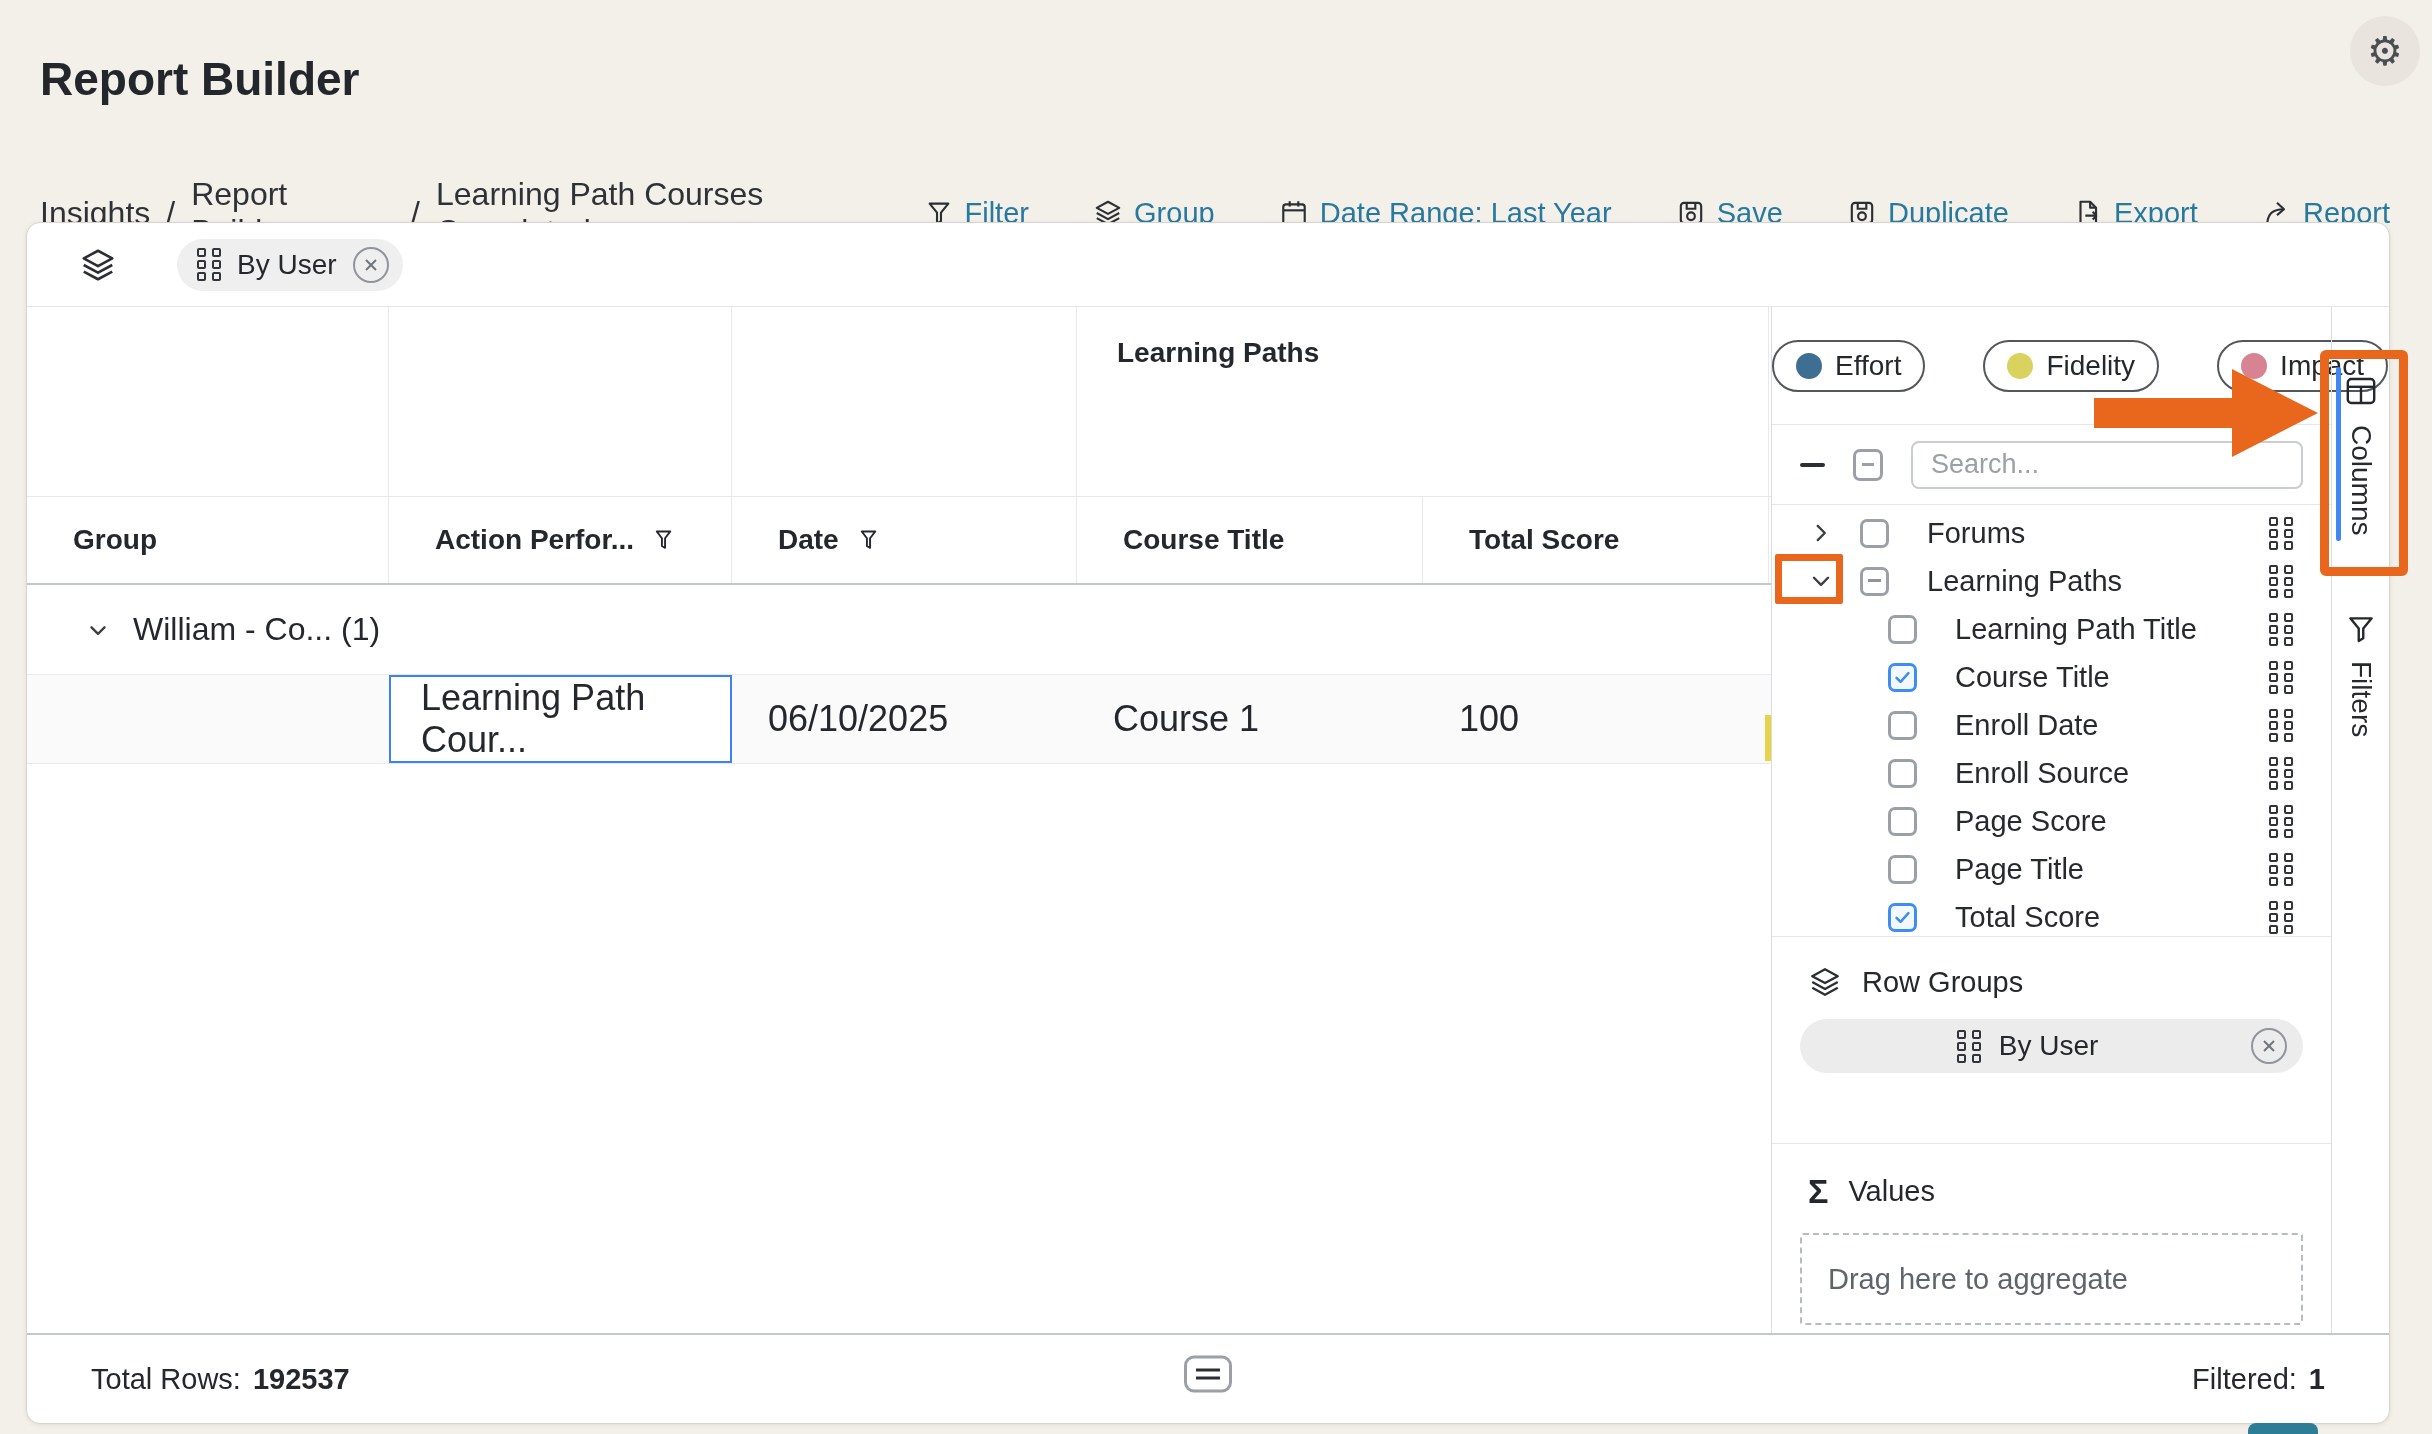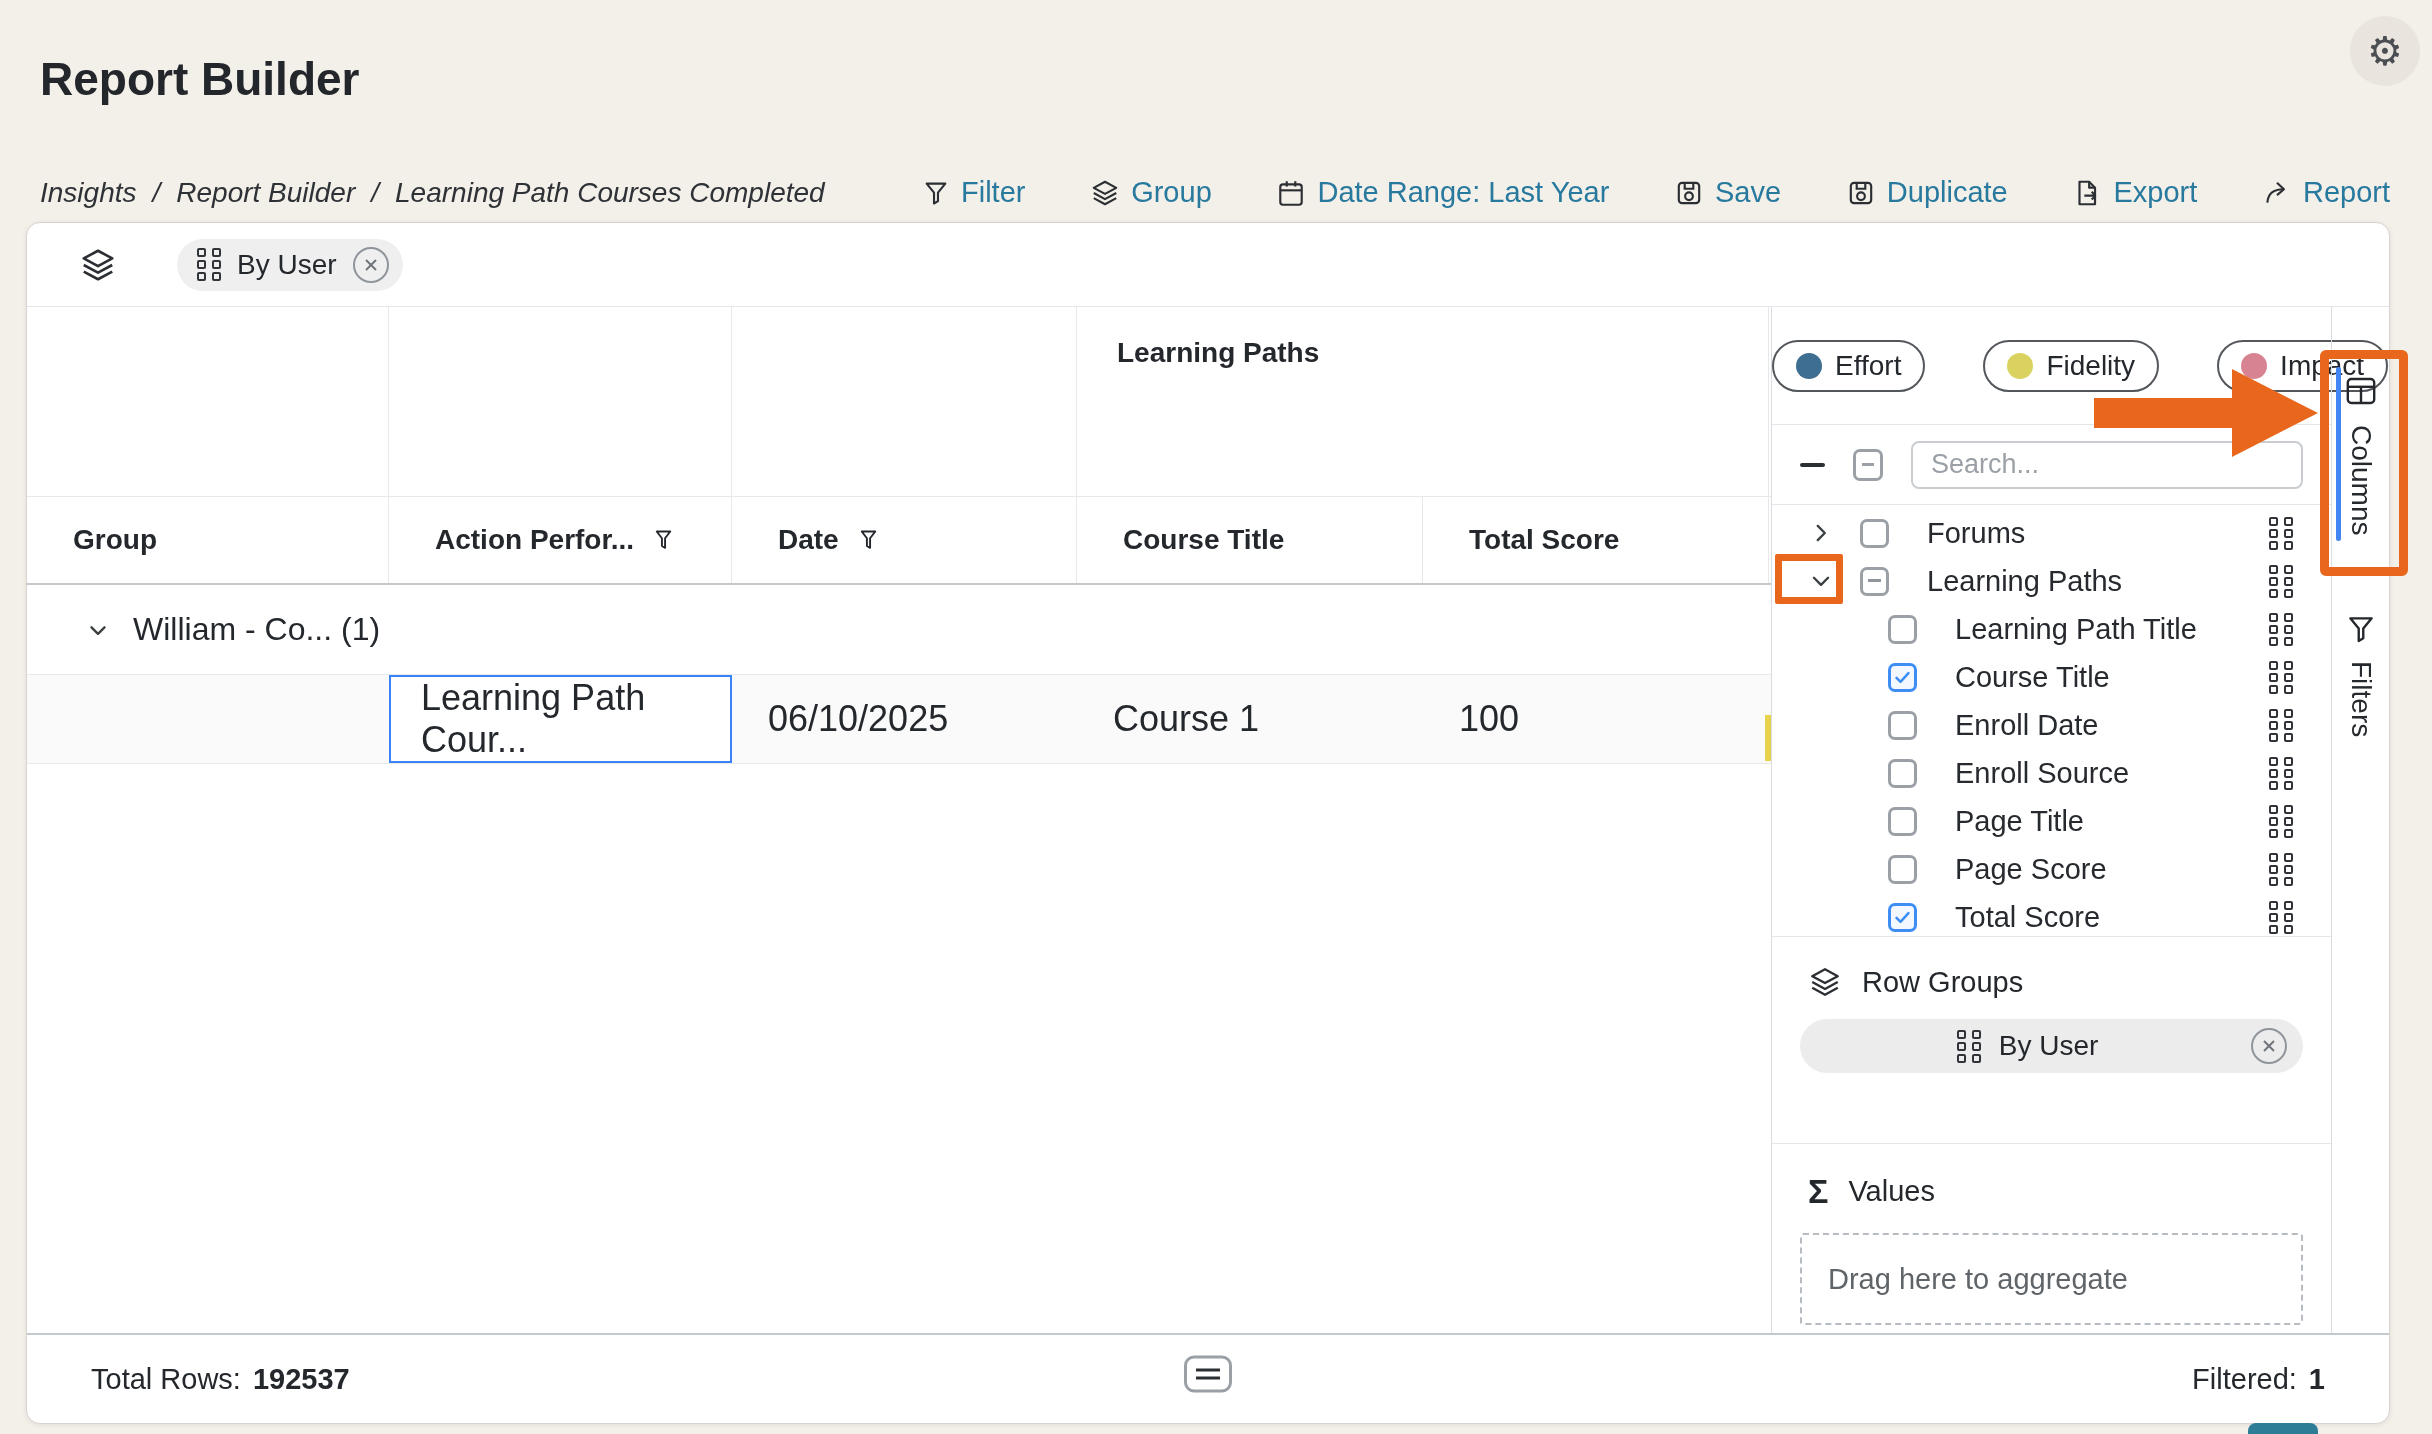--- a/index.html
+++ b/index.html
@@ -11,21 +11,21 @@
   }
   svg { display:block; }
 
   
   .page-title { position:absolute; top:52px; left:40px; font-size:46px; font-weight:700; color:#23272b; }
   .gear-btn { position:absolute; top:16px; left:2350px; width:70px; height:70px; border-radius:50%;
     background:#e9e4dd; display:flex; align-items:center; justify-content:center;
     font-size:40px; color:#4a4e53; cursor:pointer; }
 
   .crumb-row { position:absolute; top:176px; left:40px; width:2350px; display:flex; align-items:center; }
-  .breadcrumb { display:flex; gap:16px; align-items:center; font-size:28px; color:#2e3236;font-style:italic; }
+  .breadcrumb { display:flex; gap:16px; align-items:center; font-size:32px; color:#2e3236; }
   .toolbar { margin-left:auto; display:flex; align-items:flex-end; width:1468px; justify-content:space-between; }
   .tool { display:flex; align-items:center; gap:11px; font-size:29px; color:#28799e; cursor:pointer; white-space:nowrap; }
 
   
   .card { position:absolute; left:26px; top:222px; width:2364px; height:1202px; background:#fff;
     border:1px solid #d8d5d0; border-radius:14px; box-shadow:0 1px 4px rgba(80,70,60,.10);
     display:flex; flex-direction:column; overflow:hidden; }
 
   .card-topbar { flex:0 0 84px; border-bottom:1px solid #e4e6e9; display:flex; align-items:center; padding-left:52px; }
   .chip { margin-left:60px; height:52px; background:#efeff0; border-radius:999px; display:flex; align-items:center;
@@ -384,33 +384,33 @@
               <i></i>
               <i></i>
               <i></i>
               <i></i>
               <i></i>
               <i></i>
             </span>
         </div>
         <div class="titem child">
           <span class="cb"></span>
+          <span class="tlabel">Page Score</span>
+          <span class="grip">
+              <i></i>
+              <i></i>
+              <i></i>
+              <i></i>
+              <i></i>
+              <i></i>
+            </span>
+        </div>
+        <div class="titem child">
+          <span class="cb"></span>
           <span class="tlabel">Page Title</span>
-          <span class="grip">
-              <i></i>
-              <i></i>
-              <i></i>
-              <i></i>
-              <i></i>
-              <i></i>
-            </span>
-        </div>
-        <div class="titem child">
-          <span class="cb"></span>
-          <span class="tlabel">Page Score</span>
           <span class="grip">
               <i></i>
               <i></i>
               <i></i>
               <i></i>
               <i></i>
               <i></i>
             </span>
         </div>
         <div class="titem child">

